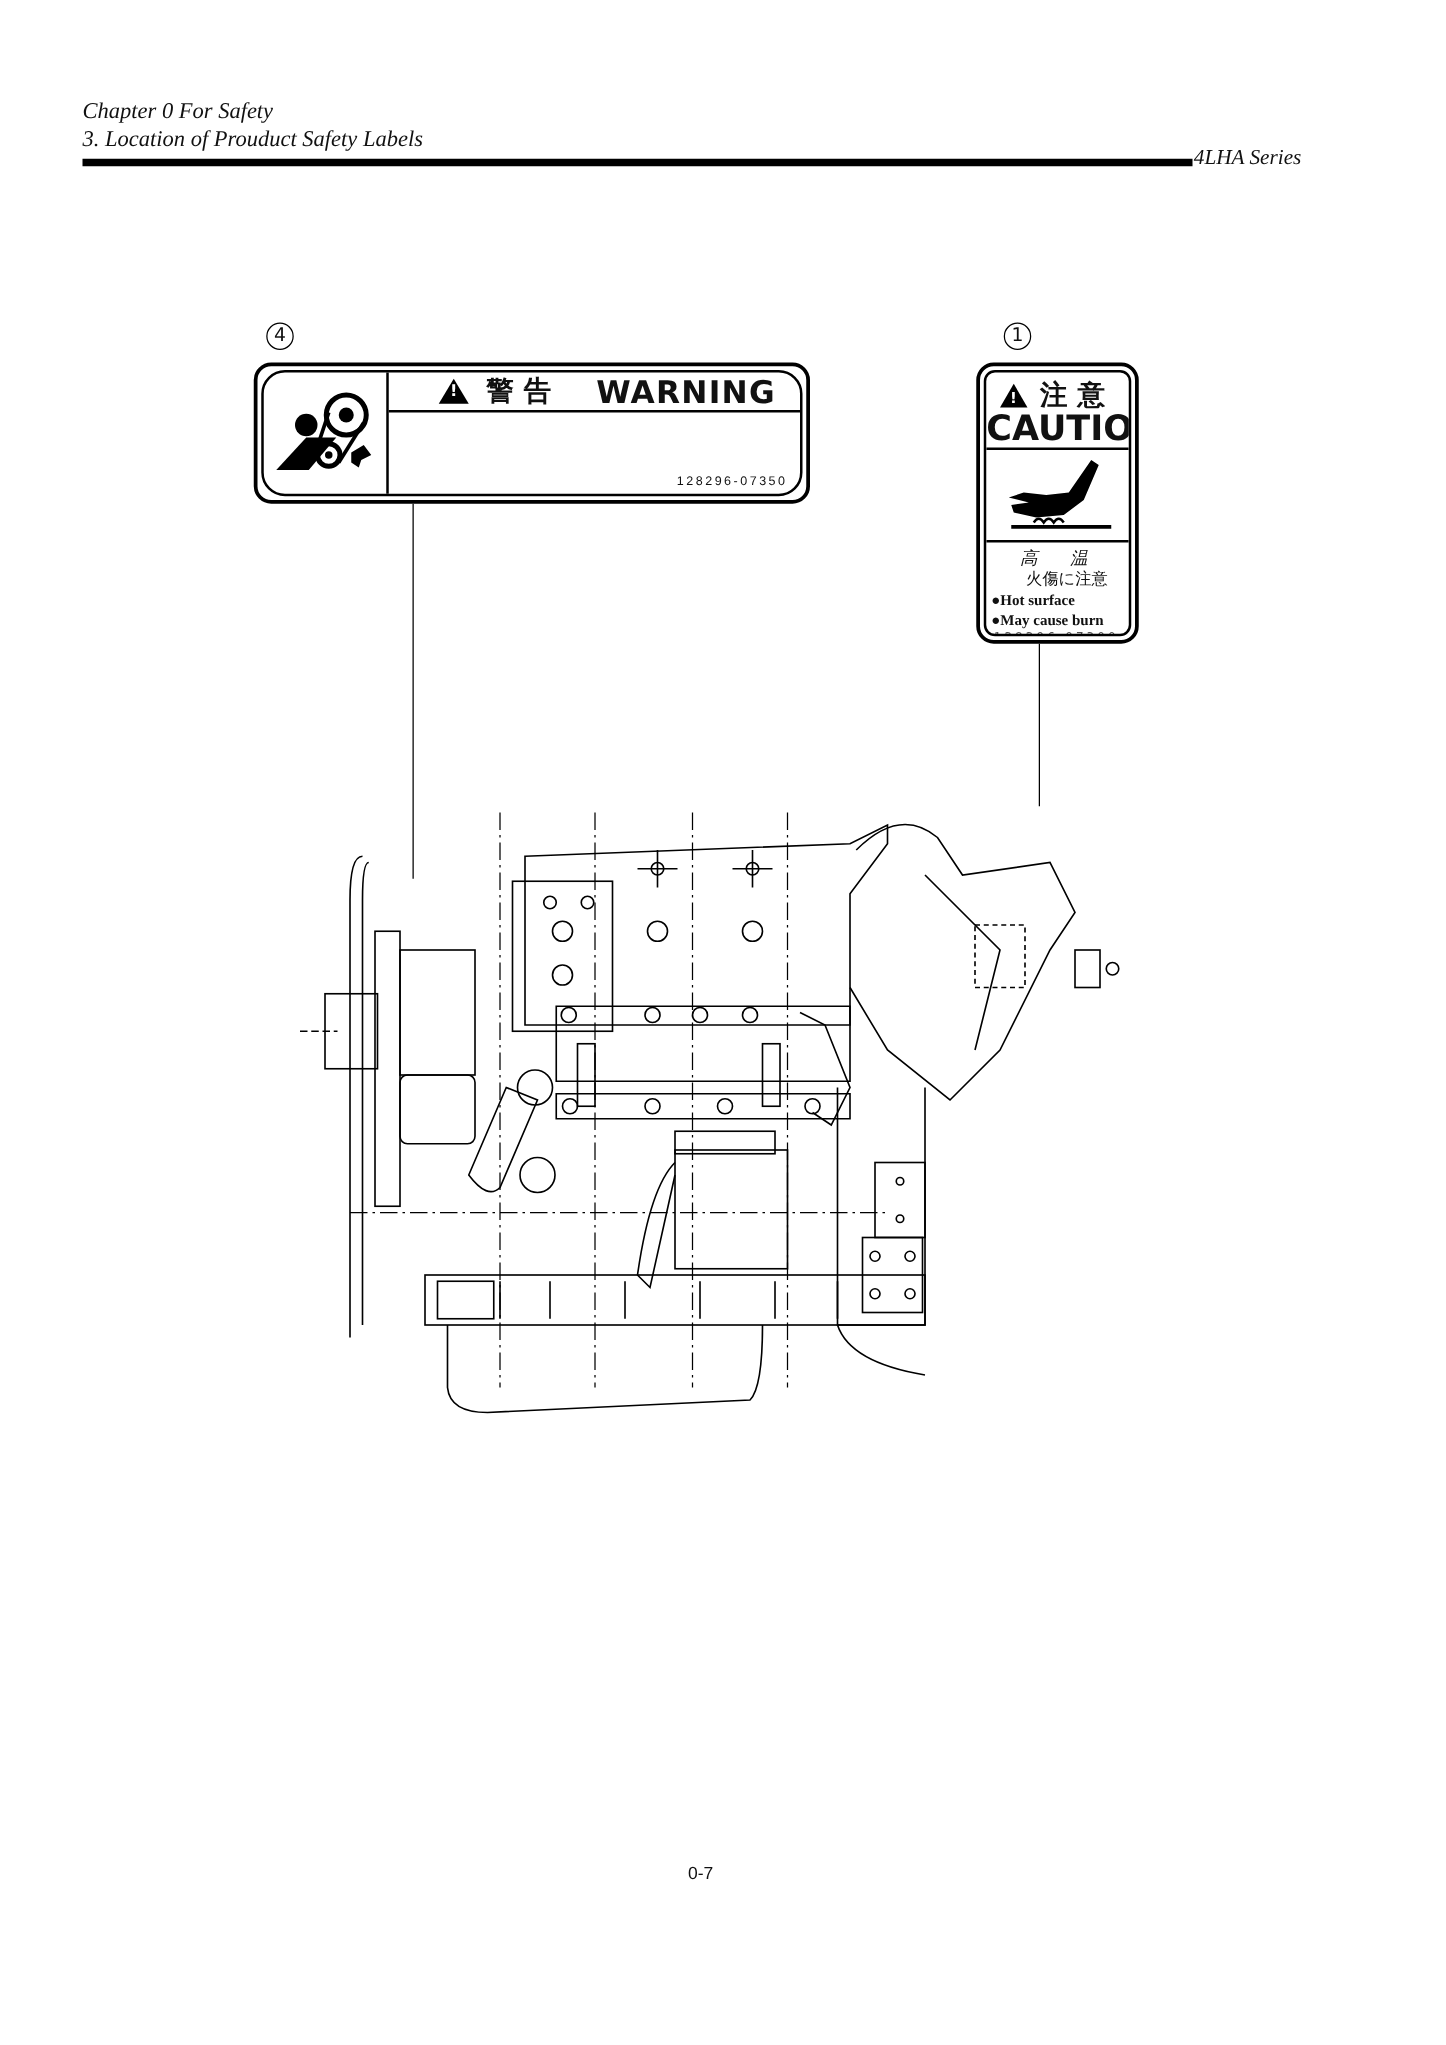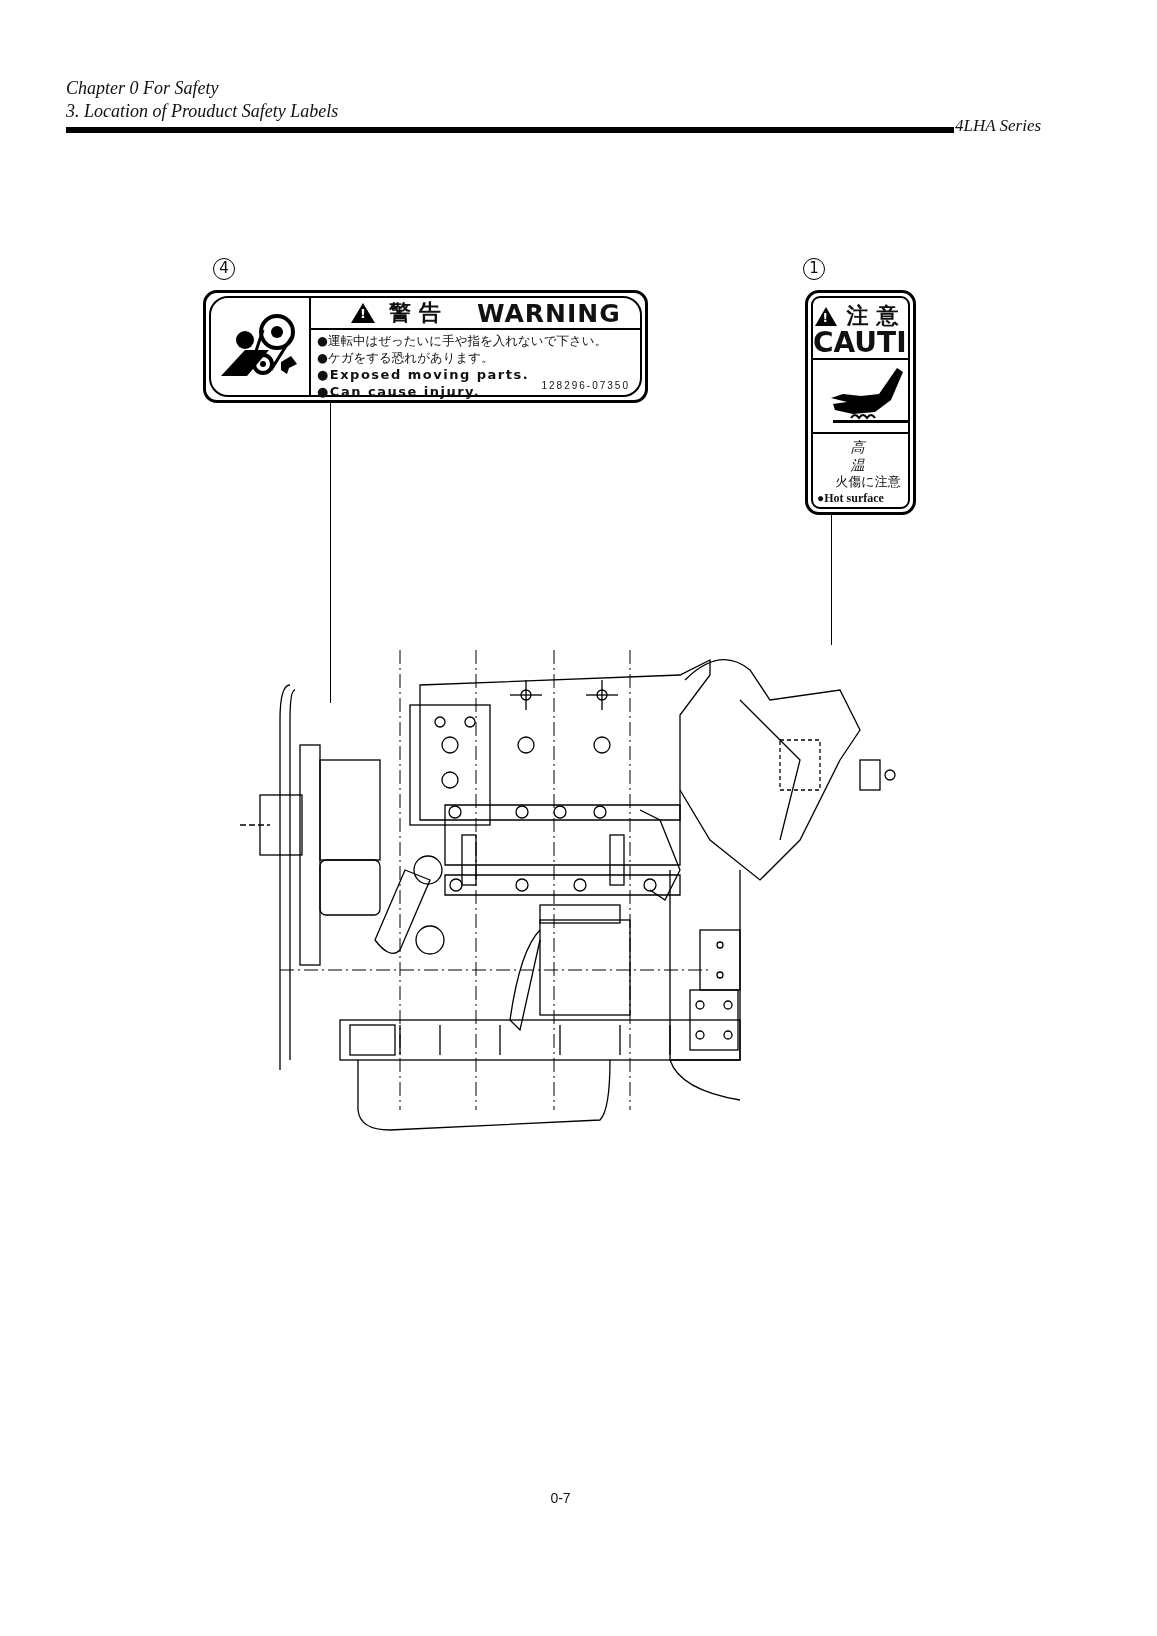--- a/index.html
+++ b/index.html
@@ -22,21 +22,21 @@
   .warn-head .tri { width: 0; height: 0; border-left: 12px solid transparent; border-right: 12px solid transparent; border-bottom: 20px solid #000; position: relative; }
   .warn-head .tri::after { content: "!"; position: absolute; left: -3px; top: 4px; color: #fff; font-size: 13px; font-weight: bold; line-height: 14px; }
   .warn-head .jp { font-size: 22px; letter-spacing: 8px; }
   .warn-head .en { font-size: 25px; letter-spacing: 1px; margin-left: 14px; }
   .warn-lines { padding: 2px 0 0 6px; font-family: "DejaVu Sans", sans-serif; }
   .warn-lines .ln { font-size: 12.5px; line-height: 17px; white-space: nowrap; }
   .warn-lines .ln.en { font-weight: bold; letter-spacing: 1.5px; font-size: 13px; }
   .warn-code { position: absolute; right: 10px; bottom: 4px; font-size: 10px; letter-spacing: 2px; font-family: Liberation Sans, sans-serif; }
 
   
-  .caut-label { position: absolute; left: 805px; top: 290px; width: 111px; height: 225px; border: 3px solid #000; border-radius: 14px; box-sizing: border-box; }
+  .caut-label { position: absolute; left: 781px; top: 290px; width: 130px; height: 225px; border: 3px solid #000; border-radius: 14px; box-sizing: border-box; }
   .caut-inner { position: absolute; inset: 3px; border: 2px solid #000; border-radius: 9px; overflow: hidden; }
   .caut-head { height: 60px; border-bottom: 2px solid #000; text-align: center; font-family: "DejaVu Sans", sans-serif; font-weight: bold; }
   .caut-head .row1 { display: flex; justify-content: center; align-items: center; gap: 10px; padding-top: 4px; height: 28px; }
   .caut-head .tri { width: 0; height: 0; border-left: 11px solid transparent; border-right: 11px solid transparent; border-bottom: 19px solid #000; position: relative; }
   .caut-head .tri::after { content: "!"; position: absolute; left: -3px; top: 4px; color: #fff; font-size: 12px; line-height: 14px; }
   .caut-head .jp { font-size: 22px; letter-spacing: 8px; }
   .caut-head .en { font-size: 28px; line-height: 26px; letter-spacing: 0px; }
   .caut-pict { height: 72px; border-bottom: 2px solid #000; position: relative; }
   .caut-text { text-align: center; font-family: "DejaVu Sans", sans-serif; padding-top: 4px; }
   .caut-text .jp1 { font-size: 14px; letter-spacing: 26px; line-height: 18px; padding-left: 20px; font-style: italic; }
@@ -76,26 +76,20 @@
         <line x1="80" y1="40" x2="60" y2="72" stroke="#000" stroke-width="3"></line>
         <polygon points="10,78 34,52 58,52 36,78" fill="#000"></polygon>
         <polygon points="70,64 80,58 86,66 78,70 76,76 70,72" fill="#000"></polygon>
       </svg>
     </div>
     <div class="warn-body">
       <div class="warn-head">
         <span class="tri"></span>
         <span class="jp">警告</span>
         <span class="en">WARNING</span>
-      </div>
-      <div class="warn-lines">
-        <div class="ln">●運転中はぜったいに手や指を入れないで下さい。</div>
-        <div class="ln">●ケガをする恐れがあります。</div>
-        <div class="ln en">●Exposed moving parts.</div>
-        <div class="ln en">●Can cause injury.</div>
       </div>
       <div class="warn-code">128296-07350</div>
     </div>
   </div>
 </div>
 
 <div class="caut-label">
   <div class="caut-inner">
     <div class="caut-head">
       <div class="row1">

